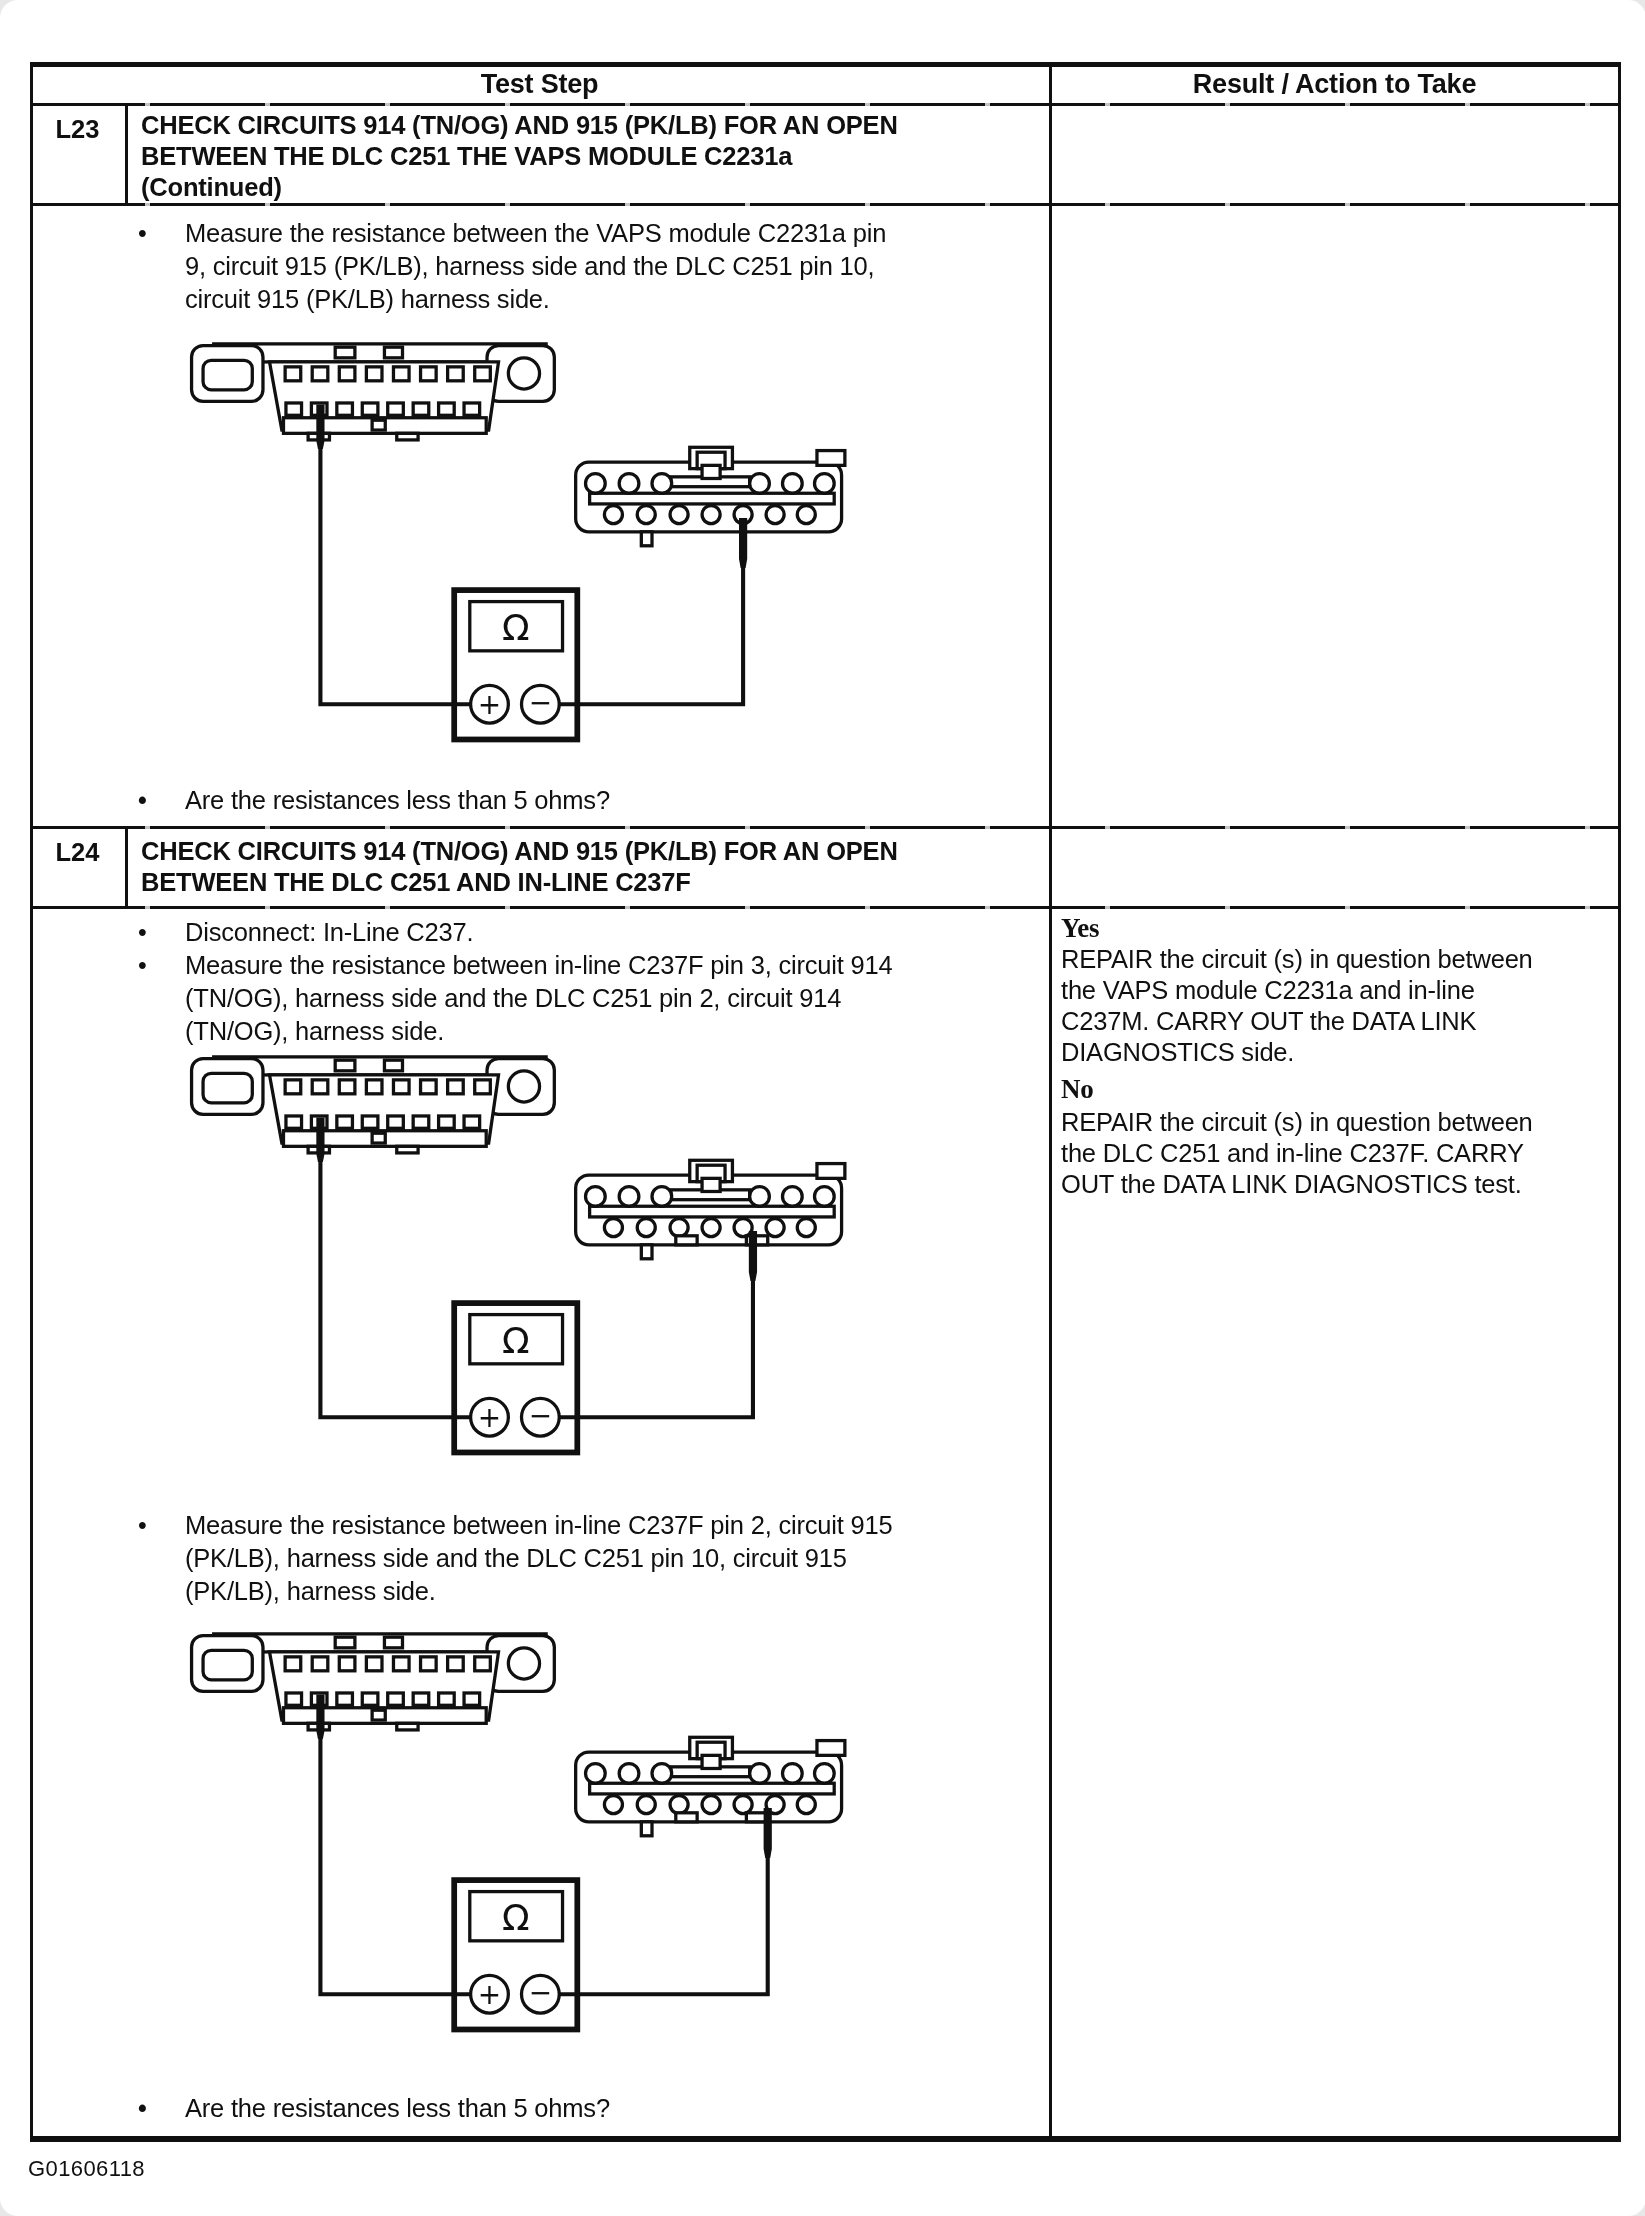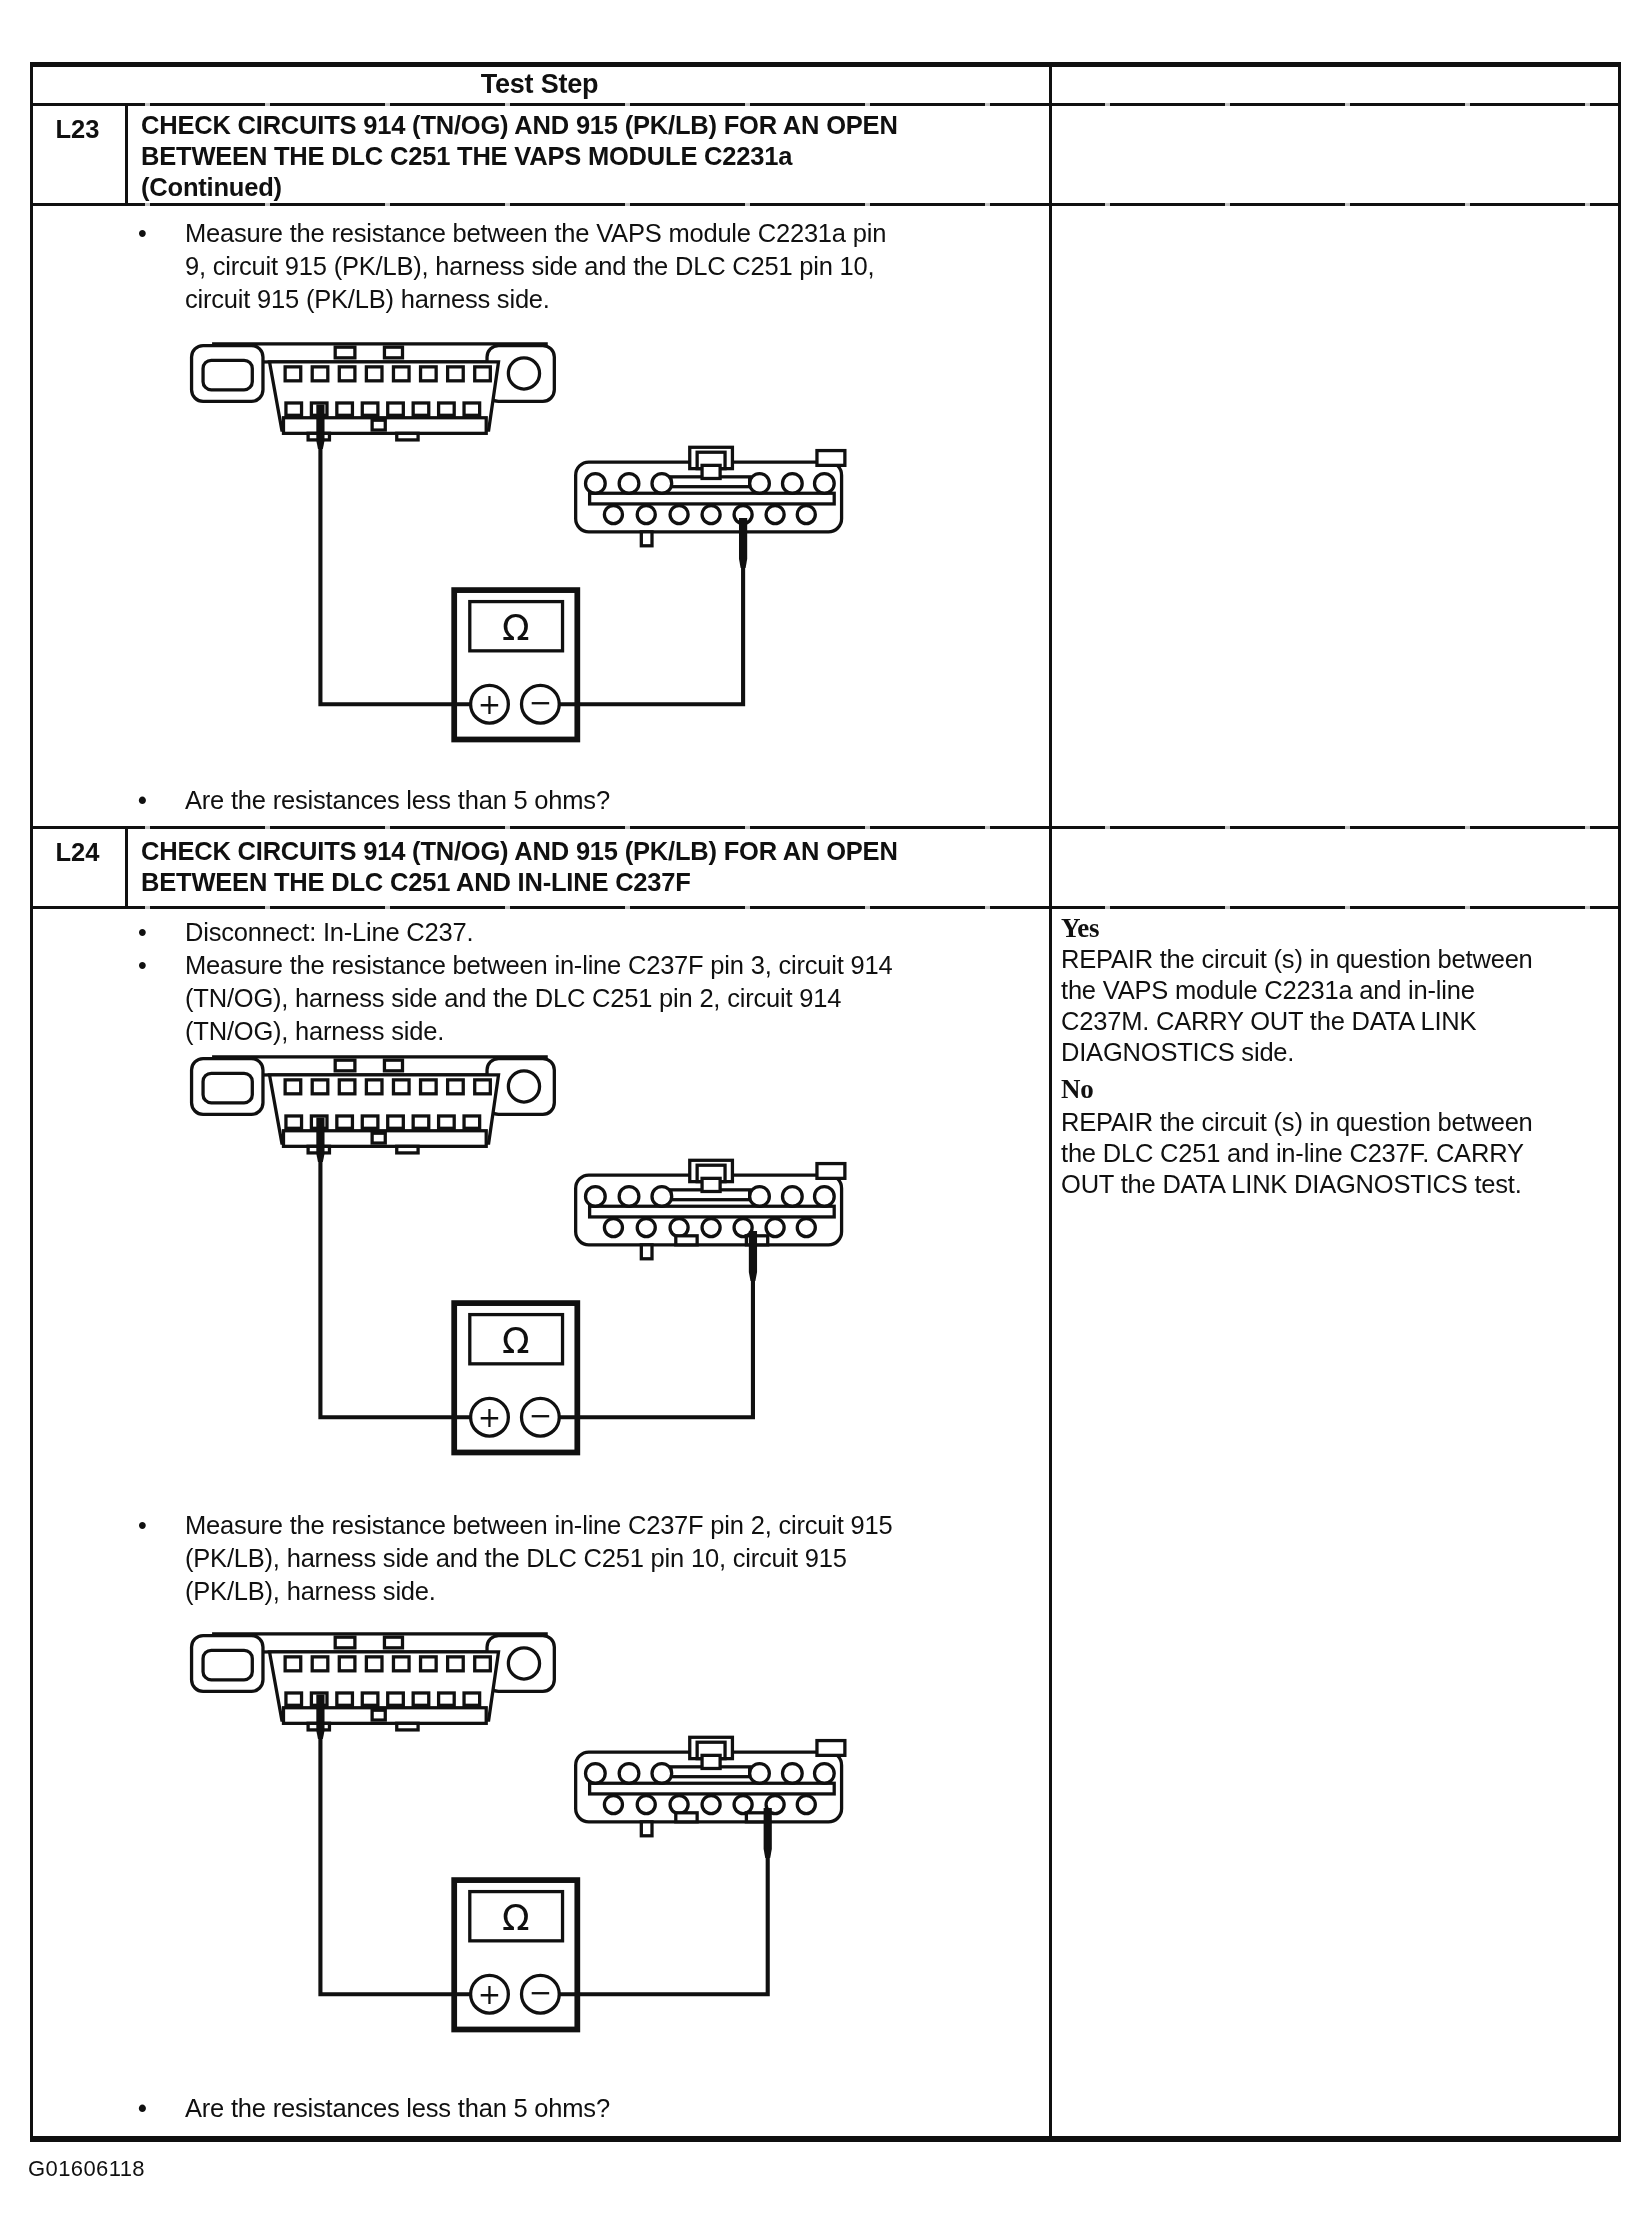--- a/index.html
+++ b/index.html
@@ -3,20 +3,21 @@
 <meta charset="utf-8">
 <style>
   html,body{margin:0;padding:0;background:#e8e8e8;}
   .page{
     position:relative;
     width:1646px;height:2216px;
     background:#ffffff;
     font-family:"Liberation Sans",sans-serif;
     color:#101010;
     overflow:hidden;
+    border-radius:18px;
   }
   .ln{position:absolute;background:#101010;}
   .hline{height:2.5px;background:repeating-linear-gradient(90deg,#101010 0 115px,rgba(16,16,16,0.25) 115px 120px);}
   .txt{position:absolute;white-space:nowrap;}
   .th{font-size:27px;font-weight:700;text-align:center;letter-spacing:-0.2px;}
   .step-id{font-size:25.5px;font-weight:700;text-align:center;}
   .lines-b div{font-size:25.5px;line-height:31px;font-weight:700;letter-spacing:-0.2px;white-space:nowrap;}
   .lines div{font-size:25.5px;line-height:33px;letter-spacing:-0.2px;white-space:nowrap;}
   .lines-r div{font-size:25.5px;line-height:31px;letter-spacing:-0.2px;white-space:nowrap;}
   .body-line{font-size:25.5px;line-height:33px;letter-spacing:-0.2px;}
@@ -37,20 +38,21 @@
   <div class="ln hline" style="left:30px;top:826px;width:1591px"></div>
   <div class="ln hline" style="left:30px;top:906px;width:1591px"></div>
   <div class="ln" style="left:30px;top:2136px;width:1591px;height:5.7px"></div>
   <div class="ln" style="left:30px;top:62px;width:2.5px;height:2079px"></div>
   <div class="ln" style="left:1618px;top:62px;width:3.3px;height:2079px"></div>
   <div class="ln" style="left:1049px;top:62px;width:2.5px;height:2079px"></div>
   <div class="ln" style="left:125px;top:103px;width:2.5px;height:103px"></div>
   <div class="ln" style="left:125px;top:826px;width:2.5px;height:82px"></div>
 
   <div class="txt th" style="left:30px;top:69px;width:1019px">Test Step</div>
+  <div class="txt th" style="left:1051px;top:69px;width:567px">Result / Action to Take</div>
 
   <div class="txt step-id" style="left:30px;top:115px;width:95px">L23</div>
   <div class="txt lines-b" style="left:141px;top:110px">
     <div>CHECK CIRCUITS 914 (TN/OG) AND 915 (PK/LB) FOR AN OPEN</div>
     <div>BETWEEN THE DLC C251 THE VAPS MODULE C2231a</div>
     <div>(Continued)</div>
   </div>
 
   <div class="dot" style="left:138px;top:217px">•</div>
   <div class="txt lines" style="left:185px;top:217px">

